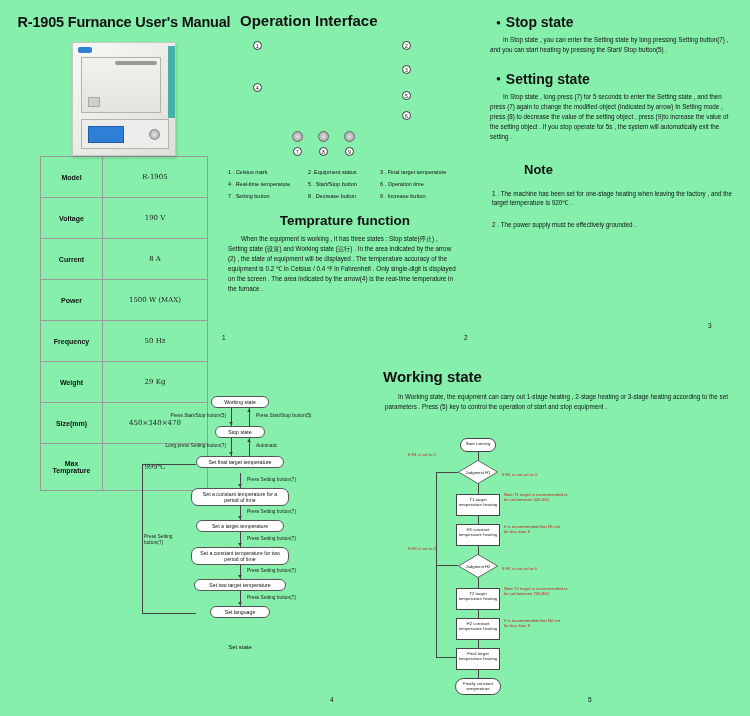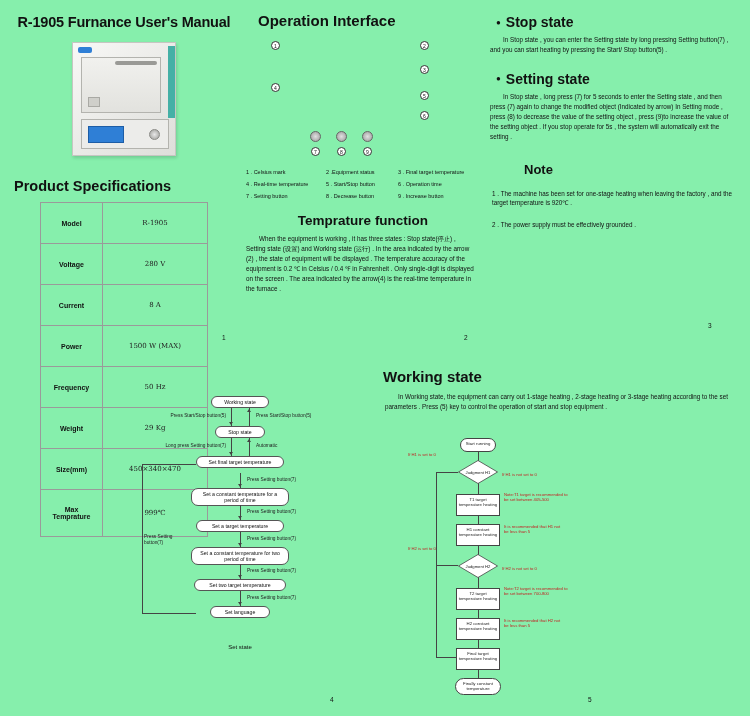--- a/index.html
+++ b/index.html
@@ -22,21 +22,21 @@
   .furnace-screen{position:absolute;left:6px;top:6px;width:36px;height:17px;background:#2f7fd6;border:1px solid #1d5da6;}
   .furnace-knob{position:absolute;right:8px;top:9px;width:11px;height:11px;border-radius:50%;
                 background:radial-gradient(#e8e8e8,#9c9c98);border:1px solid #8a8a86;}
   .p1-spec-heading{font-size:14.5px;font-weight:bold;margin:22px 0 8px 6px;}
   .spec-table{border-collapse:collapse;margin:0 auto;width:168px;}
   .spec-table td{border:0.8px solid #9a9a9a;height:13.5px;padding:16px 4px;font-size:7px;vertical-align:middle;}
   td.spec-label{width:62px;font-weight:bold;text-align:center;}
   td.spec-value{font-family:"DejaVu Serif",serif;text-align:center;color:#222;}
 
   
-  .col2{position:absolute;left:246px;top:8px;width:234px;}
+  .col2{position:absolute;left:228px;top:8px;width:234px;}
   .p2-heading{font-size:15px;font-weight:bold;margin:4px 0 0 12px;}
   .lcd-assembly{position:relative;width:164px;height:120px;margin:10px 0 0 22px;}
   .lcd-display{position:absolute;left:18px;top:6px;width:120px;height:74px;background:linear-gradient(#d2db54,#c0cb3c);
                border:3px solid #2a2a2a;border-radius:3px;}
   .lcd-display span{position:absolute;color:#1c1c05;}
   .lcd-c{left:7px;top:3px;font-size:7px;font-weight:bold;}
   .lcd-status{right:7px;top:3px;font-size:8px;font-weight:bold;}
   .lcd-setlabel{left:9px;top:24px;font-size:7px;}
   .lcd-setval{left:9px;top:36px;font-size:8px;font-weight:bold;}
   .lcd-templabel{left:44px;top:26px;font-size:7px;}
@@ -108,30 +108,29 @@
       <div class="furnace-logo"></div>
       <div class="furnace-door">
         <div class="furnace-handle"></div>
         <div class="furnace-latch"></div>
       </div>
       <div class="furnace-panel">
         <div class="furnace-screen"></div>
         <div class="furnace-knob"></div>
       </div>
     </div>
-    <div class="p1-spec-heading">Product Specifications</div>
     <table class="spec-table">
       <tbody>
           <tr>
             <td class="spec-label">Model</td>
             <td class="spec-value">R-1905</td>
           </tr>
           <tr>
             <td class="spec-label">Voltage</td>
-            <td class="spec-value">280 V</td>
+            <td class="spec-value">190 V</td>
           </tr>
           <tr>
             <td class="spec-label">Current</td>
             <td class="spec-value">8 A</td>
           </tr>
           <tr>
             <td class="spec-label">Power</td>
             <td class="spec-value">1500 W (MAX)</td>
           </tr>
           <tr>

